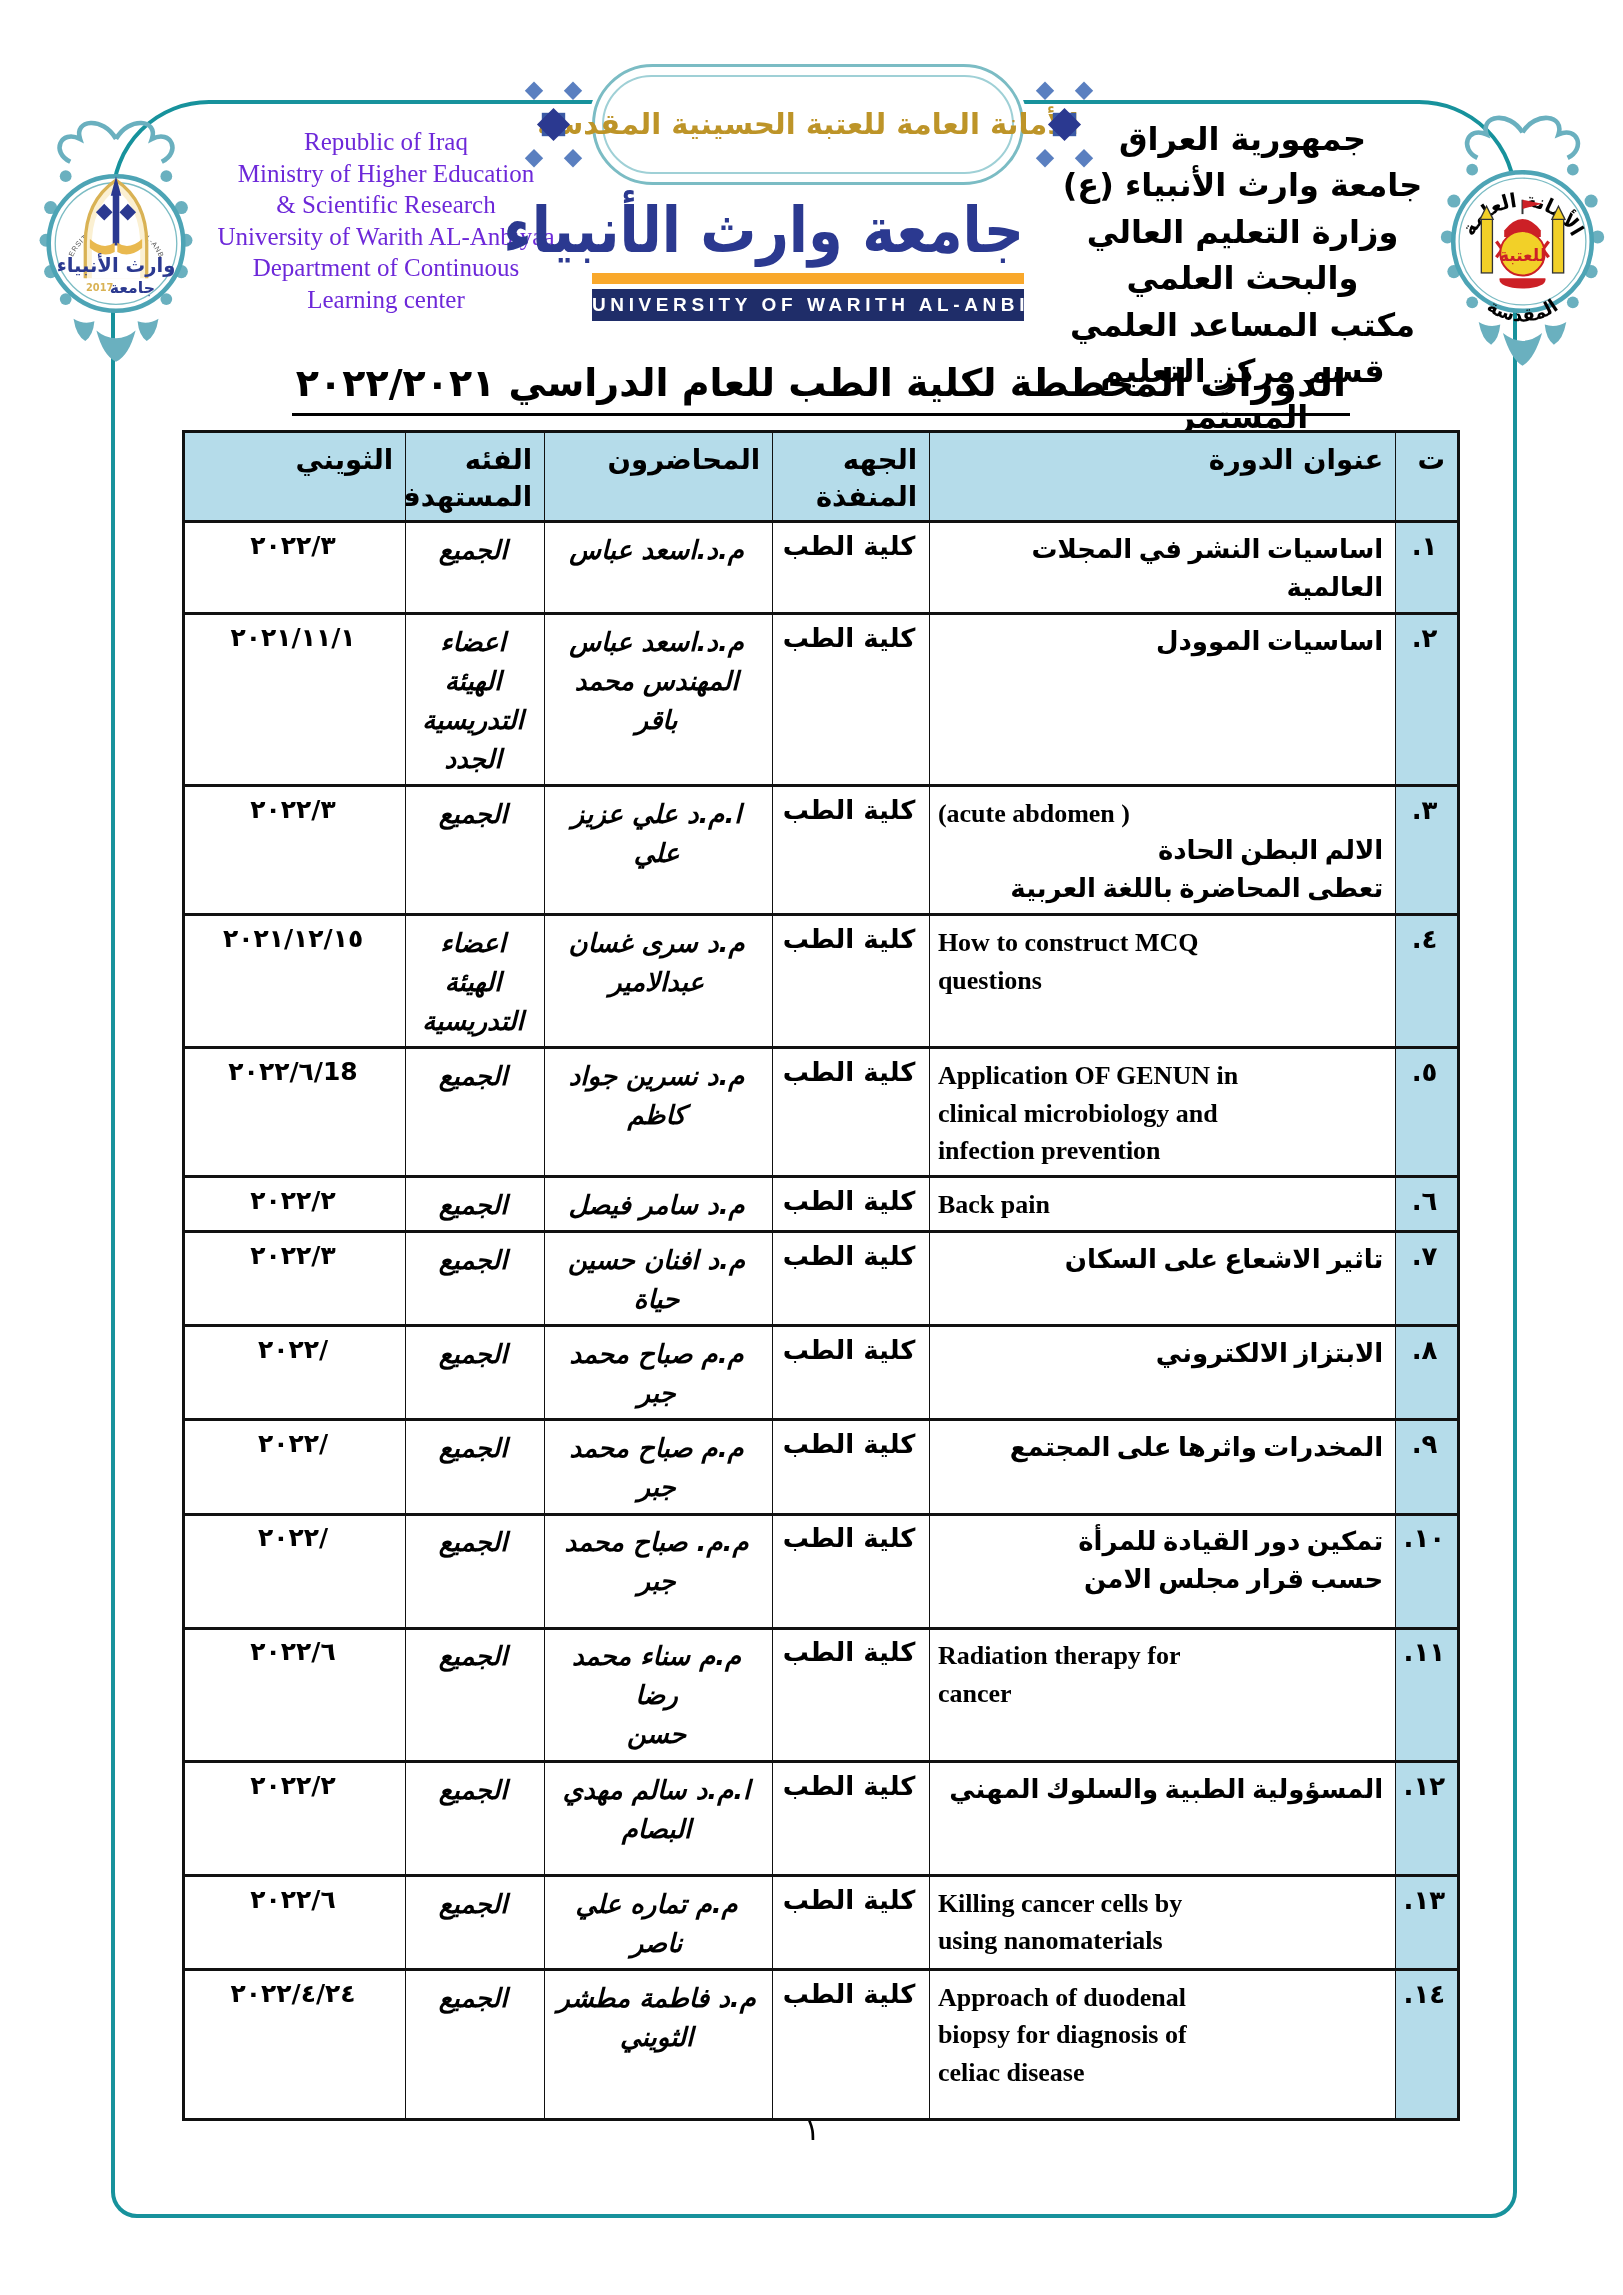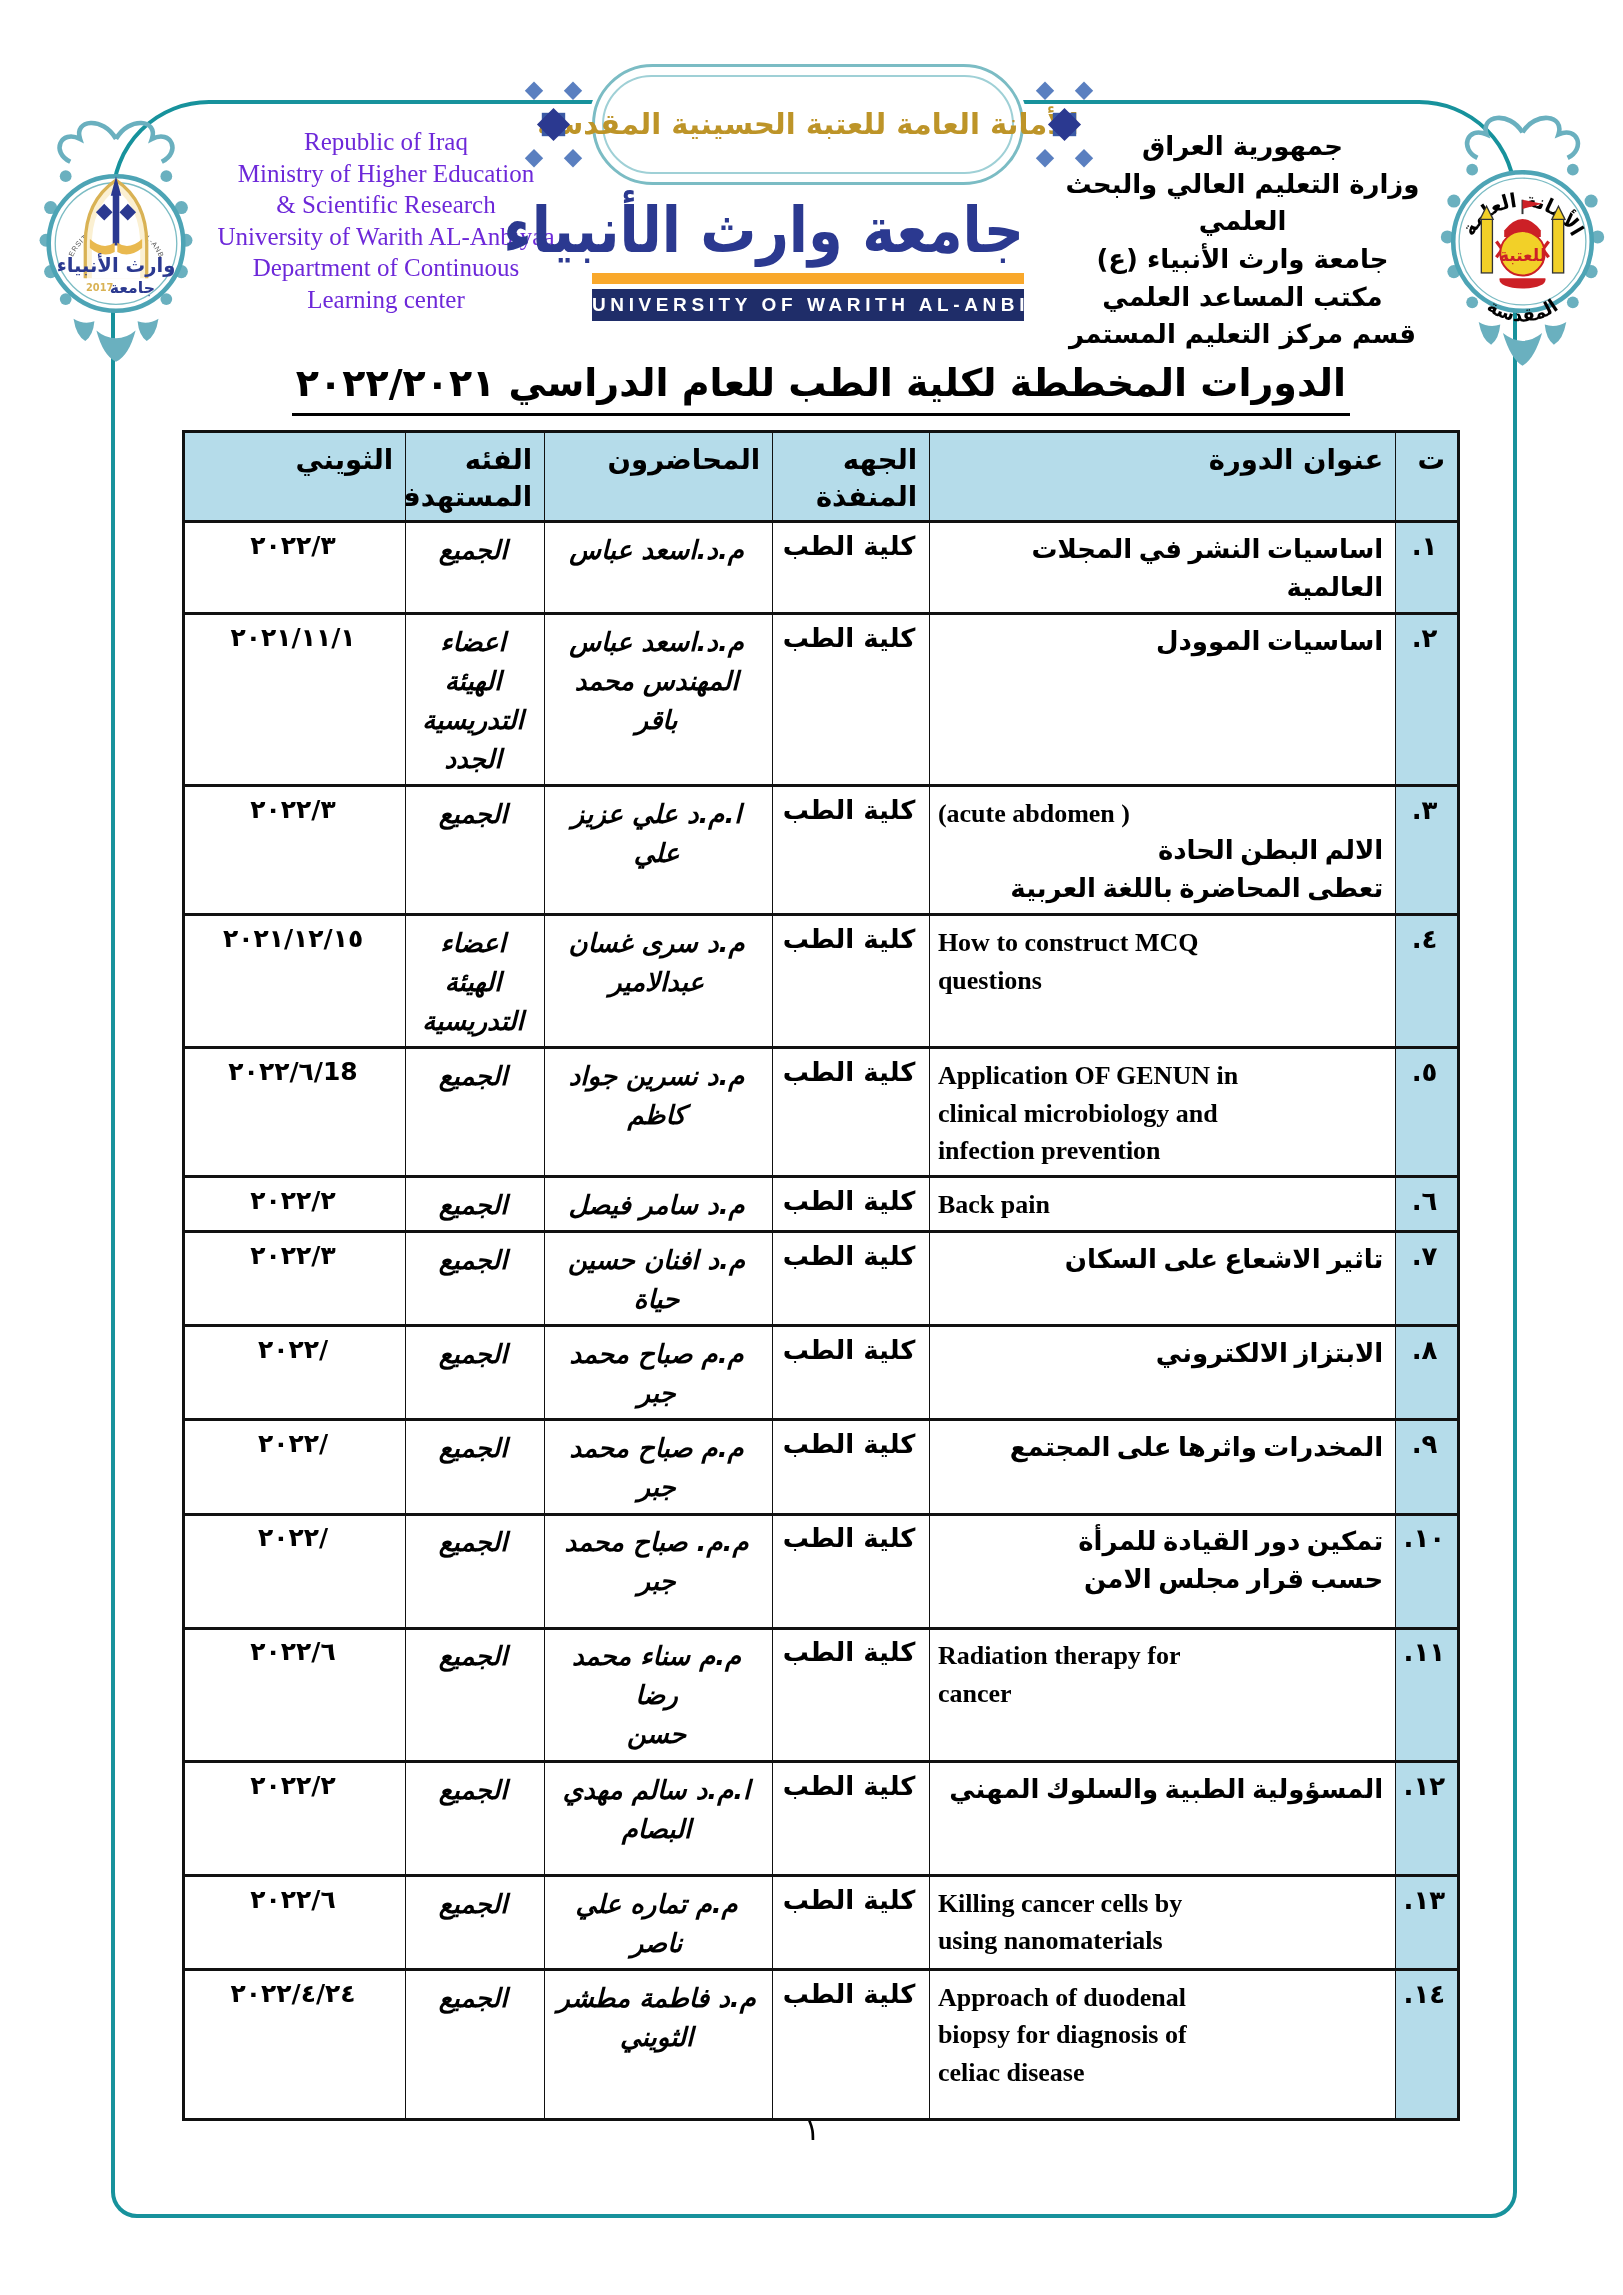--- a/index.html
+++ b/index.html
@@ -19,22 +19,22 @@
     border-radius:98px 98px 26px 26px;
     box-sizing:border-box;
   }
   
   .en-block{
     position:absolute; left:193px; top:110px; width:386px;
     text-align:center; font-family:"Liberation Serif", serif;
     font-size:25px; line-height:1.26; color:#6d28d9;margin-top:16px;
   }
   .ar-block{
-    position:absolute; left:1043px; top:128px; width:399px;
-    text-align:center; font-size:26px; font-weight:bold; line-height:1.45;
+    position:absolute; left:1043px; top:116px; width:399px;
+    text-align:center; font-size:32px; font-weight:bold; line-height:1.45;
     direction:rtl;
   }
   .banner{
     position:absolute; left:592px; top:64px; width:432px; height:121px;
     background:#fff; border:3.3px solid #7bbcc4; border-radius:62px;
     box-shadow:0 0 0 3.9px #ffffff;
     display:flex; align-items:center; justify-content:center; box-sizing:border-box;
   }
   .banner-inner{
     width:96%; height:82%; border:2px solid #9fd0d6; border-radius:52px;
@@ -187,22 +187,22 @@
   </svg>
 
   <div class="wordmark">
     <div class="wm-ar">جامعة وارث الأنبياء</div>
     <div class="wm-bar"></div>
     <div class="wm-en">UNIVERSITY OF WARITH AL-ANBIYAA</div>
   </div>
 
   <div class="ar-block">
       <div dir="auto">جمهورية العراق</div>
+      <div dir="auto">جامعة وارث الأنبياء (ع)</div>
       <div dir="auto">وزارة التعليم العالي والبحث العلمي</div>
-      <div dir="auto">جامعة وارث الأنبياء (ع)</div>
       <div dir="auto">مكتب المساعد العلمي</div>
       <div dir="auto">قسم مركز التعليم المستمر</div>
     </div>
 
   <svg class="logo-svg" style="left:1434px;top:103px;" width="177" height="366" viewBox="0 0 270 560">
     <g>
       <g fill="#6ab0bf">
         <circle cx="30" cy="150" r="10"></circle>
           <circle cx="20" cy="205" r="10"></circle>
           <circle cx="30" cy="258" r="10"></circle>

